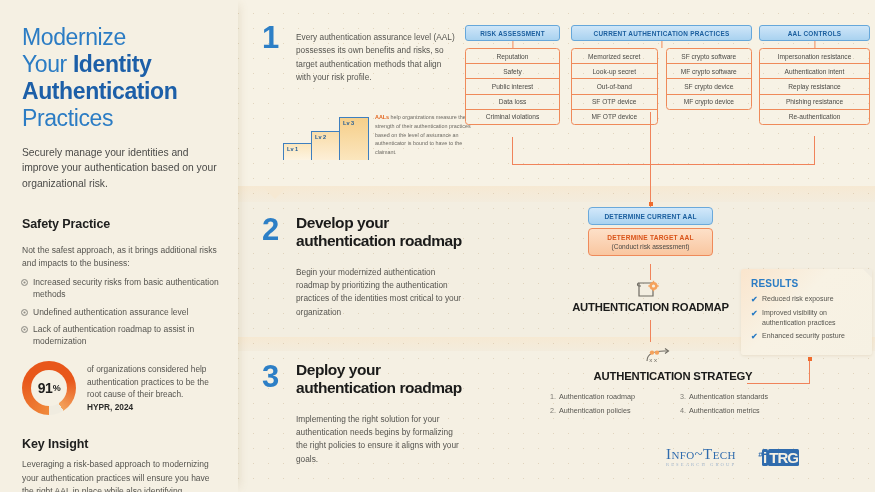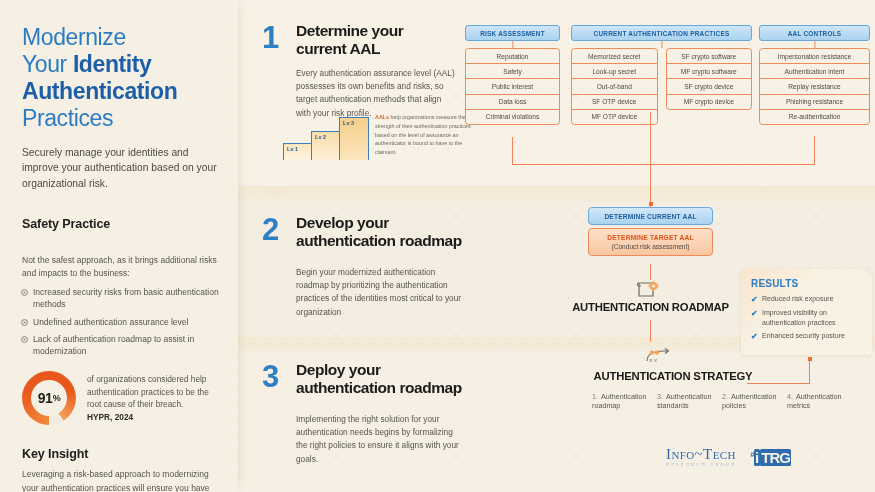--- a/index.html
+++ b/index.html
@@ -249,27 +249,27 @@
   }
 
   
   .strategy-label {
     position:absolute; left:330px; top:370px; width:210px; text-align:center;
     font-size:11.3px; font-weight:700; color:#1b1b1a; letter-spacing:-.2px;
   }
   .strategy-icon { position:absolute; left:406px; top:348px; }
   .strategy-list {
     position:absolute; left:312px; top:392px; width:250px;
-    display:grid; grid-template-columns:1fr 1fr 1fr 1fr; column-gap:10px; row-gap:5px;margin-left:42px;
+    display:grid; grid-template-columns:1fr 1fr; column-gap:10px; row-gap:5px;
   }
   .sl-item { font-size:7.2px; color:#56554f; }
   .sl-item .n { color:#7d7b74; margin-right:3px; }
 
   
-  .logos { position:absolute; left:428px; top:447px; display:flex; align-items:center; gap:14px; }
+  .logos { position:absolute; left:428px; top:447px; display:flex; align-items:center; gap:22px; }
   .logo-it { line-height:1; }
   .logo-it .l1 {
     font-family:"Liberation Serif", serif;
     font-size:15px; color:#2f6bad; letter-spacing:.4px;
     font-variant:small-caps; font-weight:400;
   }
   .logo-it .l2 {
     font-family:"Liberation Serif", serif;
     font-size:4.6px; color:#9fb4cd; letter-spacing:2.1px; margin-top:1px;
   }
@@ -301,21 +301,21 @@
         <span>Modernize</span><br>
         <span>Your </span><span class="b">Identity</span><br>
         <span class="b">Authentication</span><br>
         <span>Practices</span>
       </h1>
 
       <div class="subtitle">Securely manage your identities and improve your authentication based on your organizational risk.</div>
 
       <div style="margin-top:25px;">
         <div class="sec-head">Safety Practice</div>
-        <div class="sec-body" style="margin-top:23px;">Not the safest approach, as it brings additional risks and impacts to the business:</div>
+        <div class="sec-body" style="margin-top:13px;">Not the safest approach, as it brings additional risks and impacts to the business:</div>
         <ul class="bullets">
           <li>Increased security risks from basic authentication methods</li>
           <li>Undefined authentication assurance level</li>
           <li>Lack of authentication roadmap to assist in modernization</li>
         </ul>
       </div>
 
       <div class="stat-row">
         <div class="donut">
           <div class="val">
@@ -333,24 +333,20 @@
         <div class="sec-head">Key Insight</div>
         <div class="sec-body" style="margin-top:7px;">Leveraging a risk-based approach to modernizing your authentication practices will ensure you have the right AAL in place while also identifying continuous improvement for your authentication lifecycle.</div>
       </div>
     </div>
   </div>
 
   <div class="content">
 
     <div class="step" style="left:24px; top:22px; width:215px;">
       <div class="step-num">1</div>
-      <div class="step-title">
-        <span>Determine your</span><br>
-        <span>current AAL</span>
-      </div>
       <div class="step-desc">Every authentication assurance level (AAL) possesses its own benefits and risks, so target authentication methods that align with your risk profile.</div>
     </div>
 
     <div class="lv-wrap">
       <div class="lv-steps">
         <div class="lv lv1">Lv 1</div>
         <div class="lv lv2">Lv 2</div>
         <div class="lv lv3">Lv 3</div>
       </div>
       <div class="lv-note"><b>AALs</b><span> help organizations measure the strength of their authentication practices based on the level of assurance an authenticator is bound to have to the claimant.</span></div>

